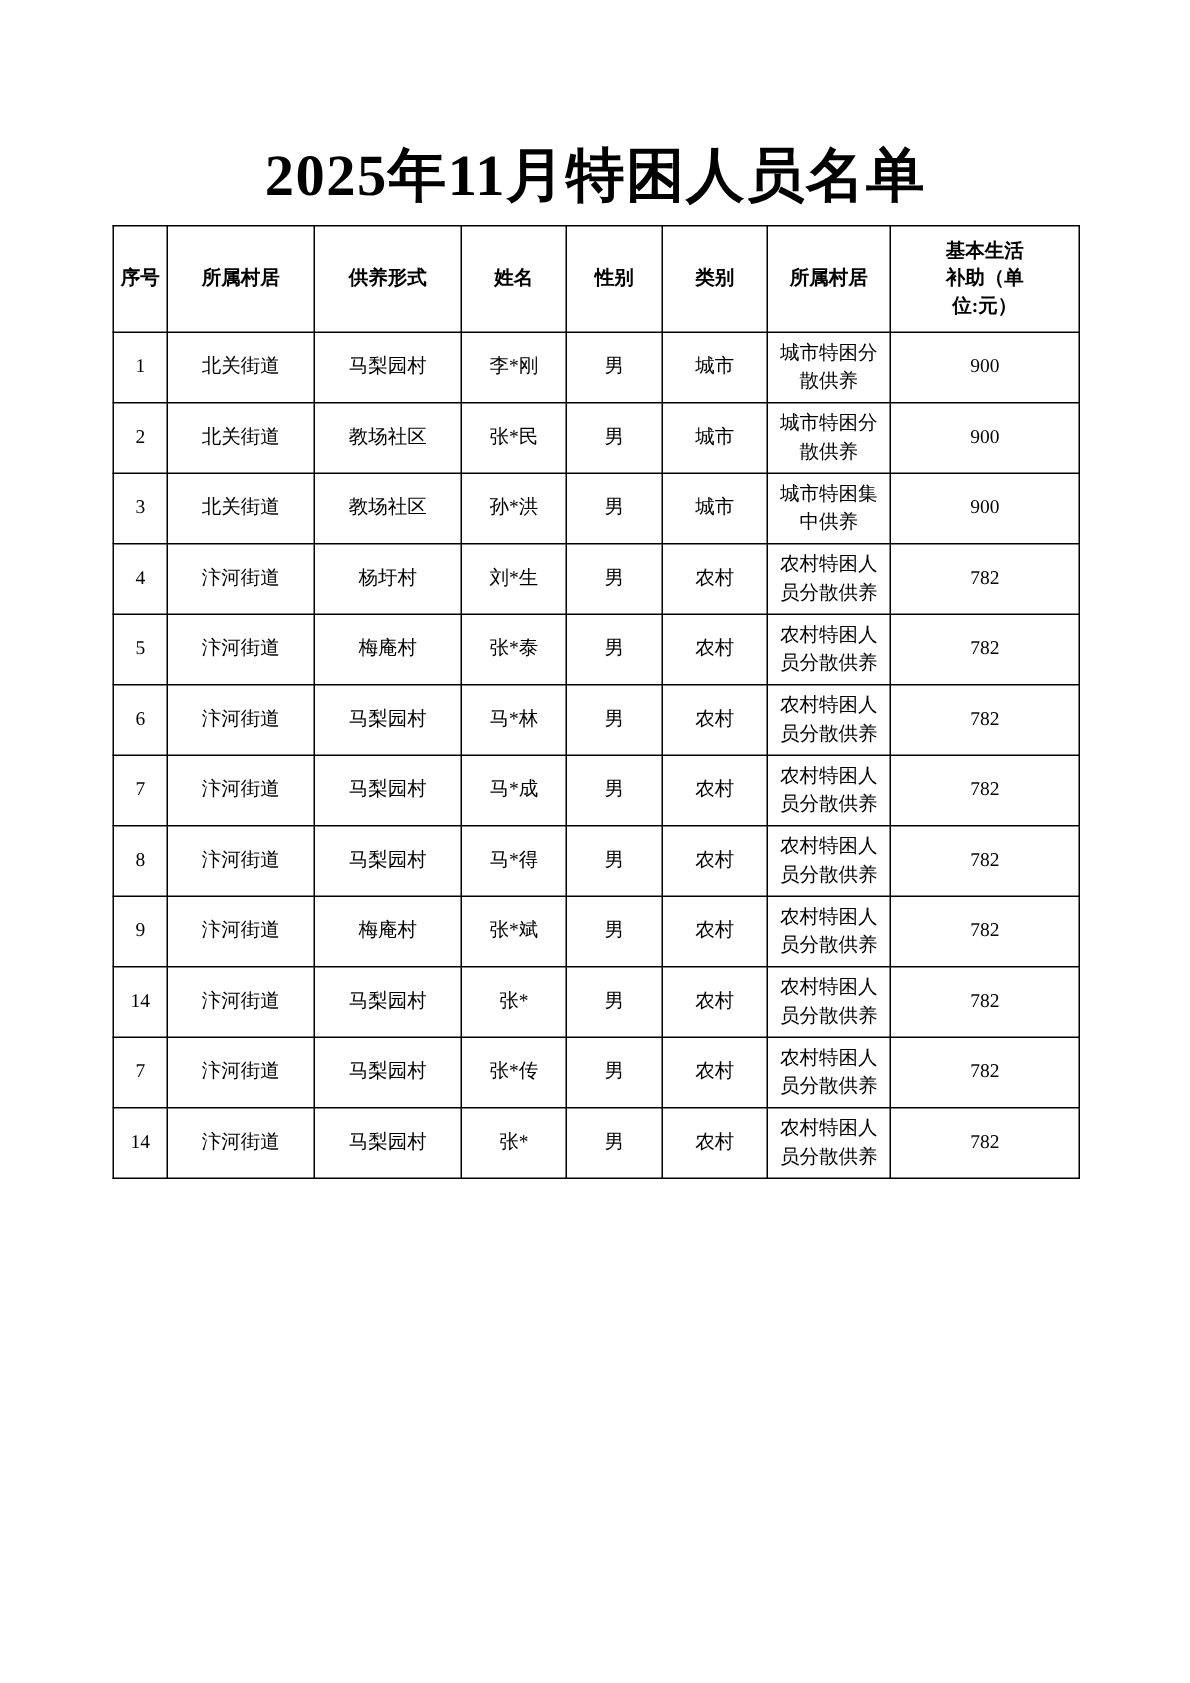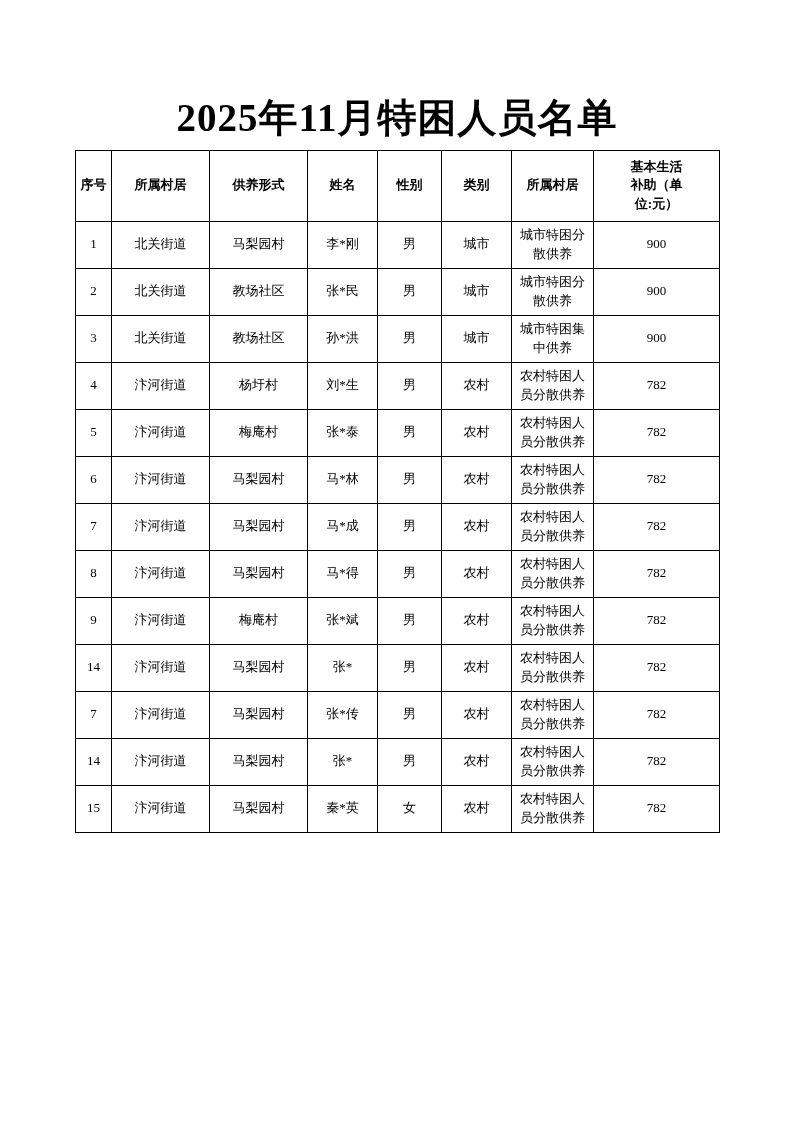--- a/index.html
+++ b/index.html
@@ -200,25 +200,15 @@
         <tr>
           <td>14</td>
           <td>汴河街道</td>
           <td>马梨园村</td>
           <td>张*</td>
           <td>男</td>
           <td>农村</td>
           <td>农村特困人员分散供养</td>
           <td>782</td>
         </tr>
-        <tr>
-          <td>15</td>
-          <td>汴河街道</td>
-          <td>马梨园村</td>
-          <td>秦*英</td>
-          <td>女</td>
-          <td>农村</td>
-          <td>农村特困人员分散供养</td>
-          <td>782</td>
-        </tr>
       </tbody>
   </table>
 </div>
 
 </body></html>

